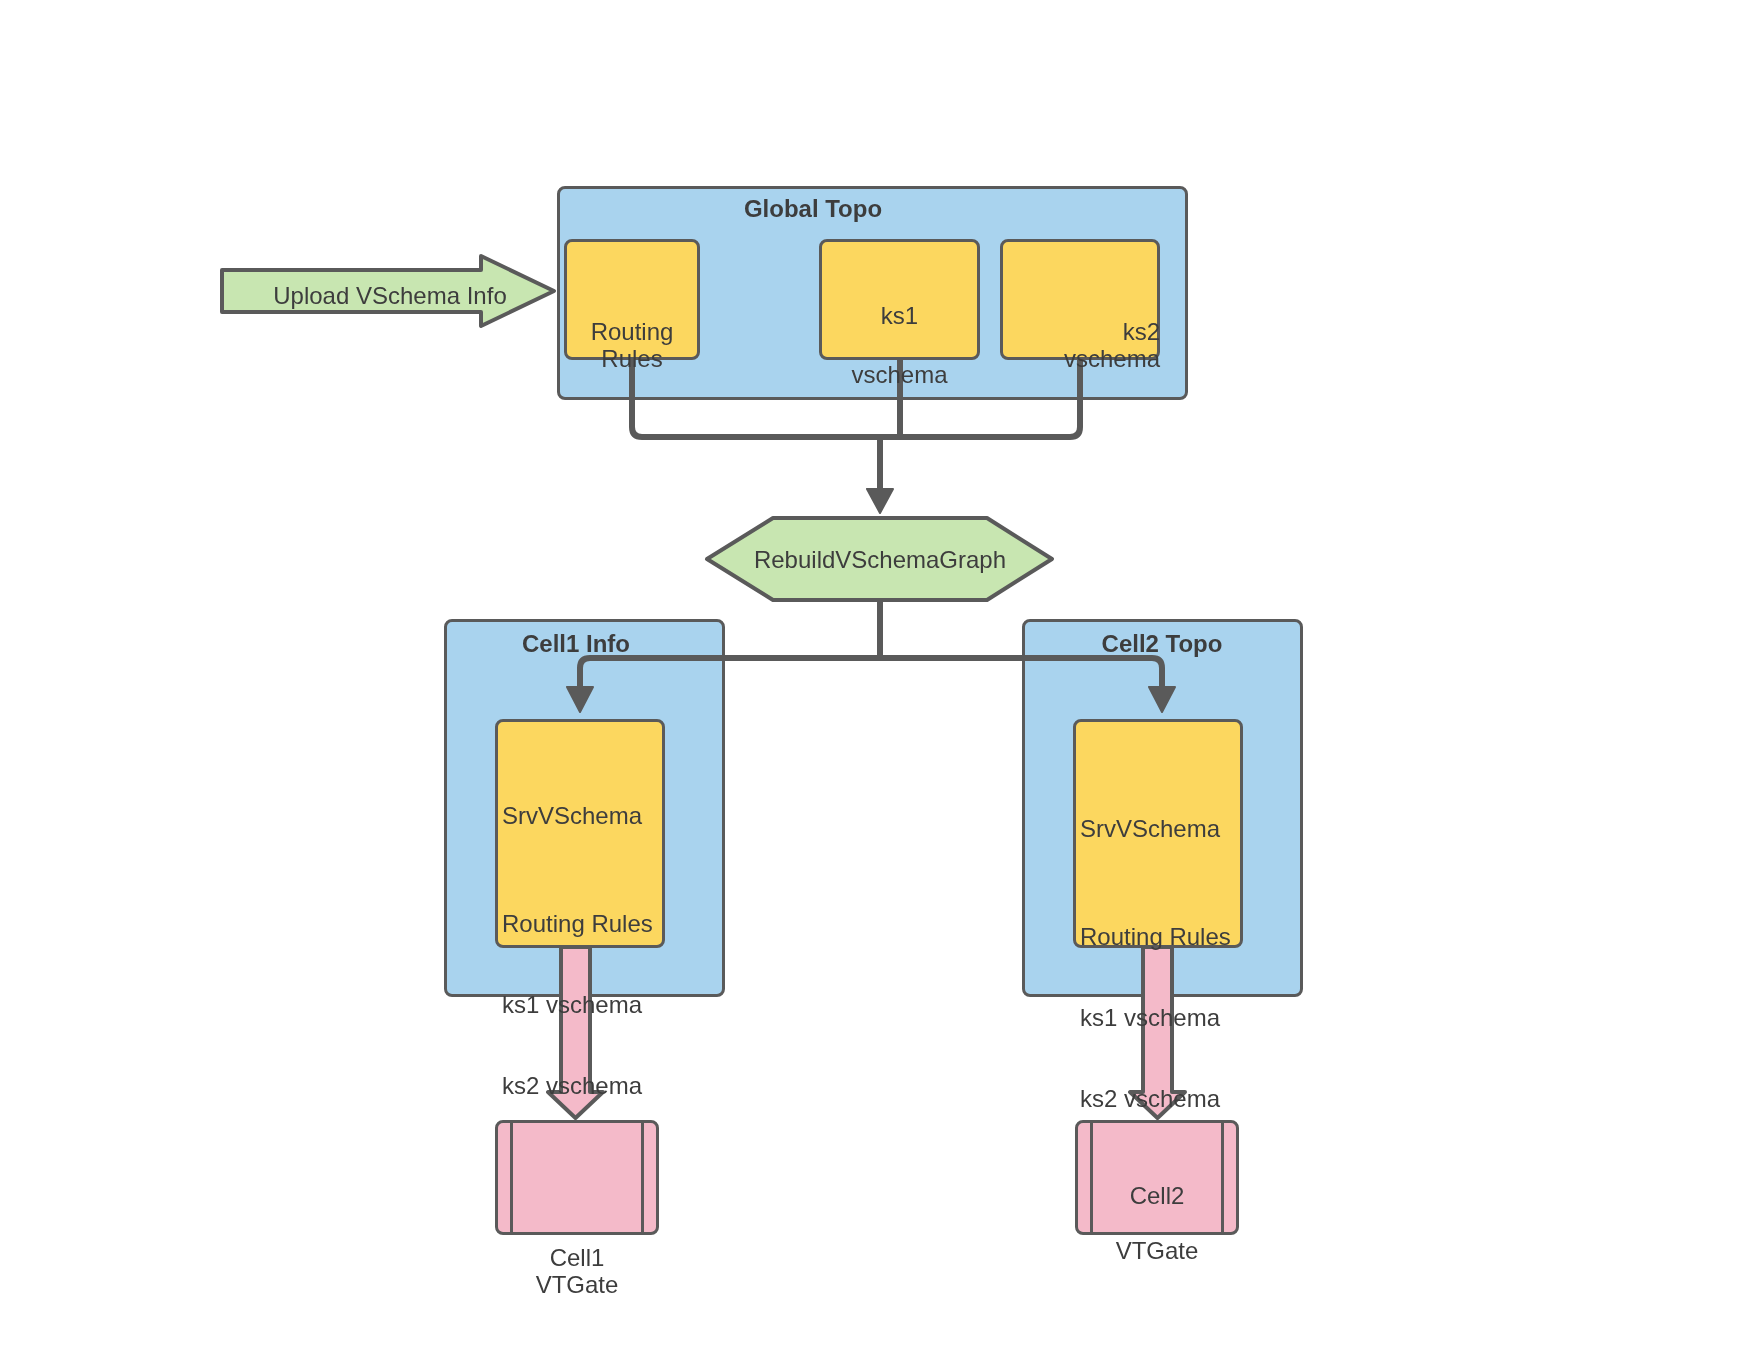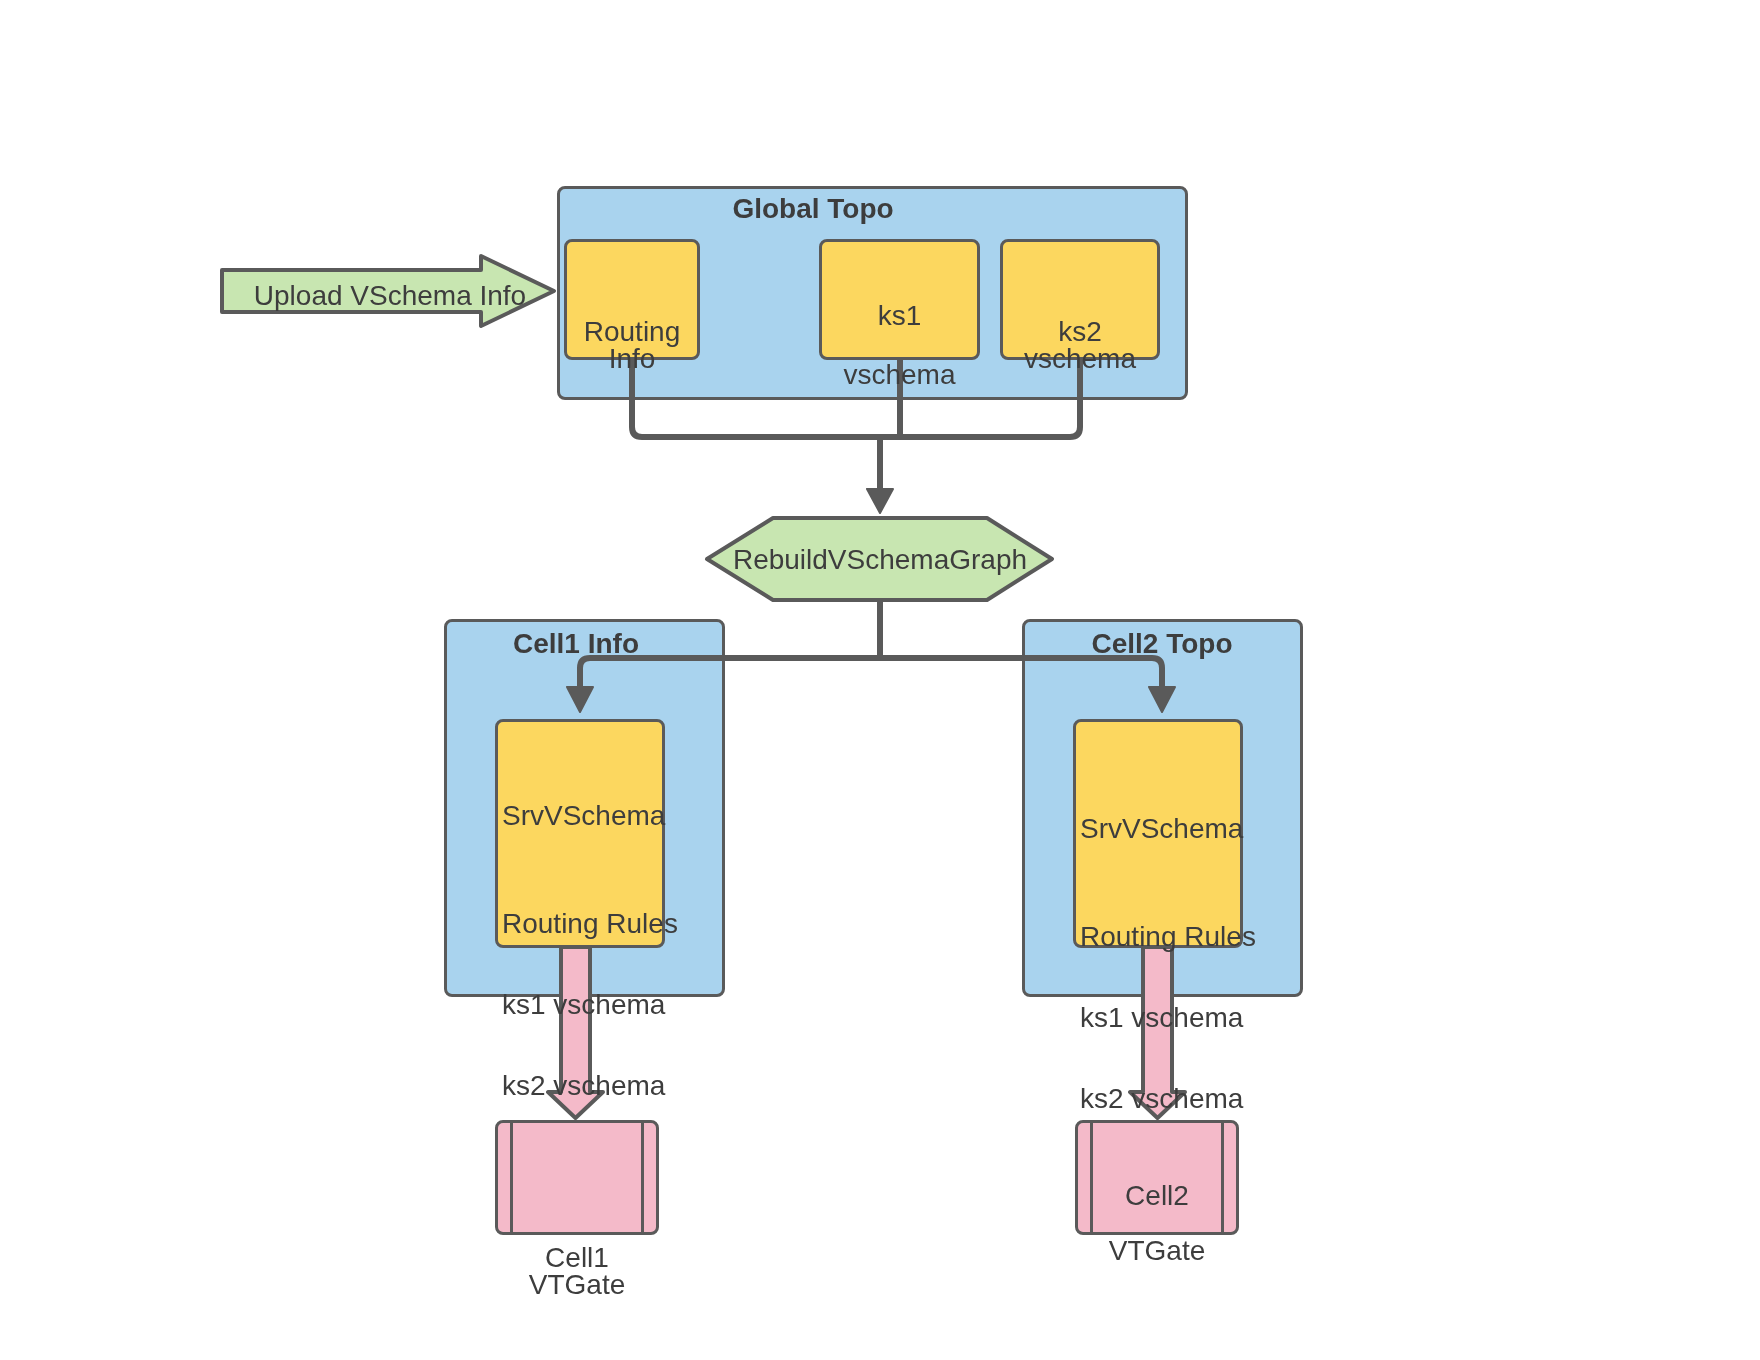--- a/index.html
+++ b/index.html
@@ -11,21 +11,21 @@
   .blue{background:var(--blue,#a9d3ee);}
   .yellow{background:var(--yellow,#fcd75f);}
   .pinkbox{background:var(--pink,#f4bac9);}
   .vtbar{position:absolute;top:0;bottom:0;width:3px;background:var(--stroke,#5a5a5a);}
   .vtbar.left{left:12px;} .vtbar.right{right:12px;}
   svg.connectors{position:absolute;left:0;top:0;pointer-events:none;}
   .ln{fill:none;stroke:var(--stroke,#5a5a5a);stroke-width:6;}
   .head{fill:var(--stroke,#5a5a5a);stroke:var(--stroke,#5a5a5a);stroke-width:2;stroke-linejoin:round;}
   .shape-green{fill:var(--green,#c8e6b1);stroke:var(--stroke,#5a5a5a);stroke-width:4;stroke-linejoin:round;}
   .shape-pink{fill:var(--pink,#f4bac9);stroke:var(--stroke,#5a5a5a);stroke-width:4;stroke-linejoin:round;}
-  .lbl{position:absolute;font-size:28px;line-height:27px;white-space:pre;}
+  .lbl{position:absolute;font-size:24px;line-height:27px;white-space:pre;}
   .center{text-align:center;}
   .bold{font-weight:bold;}
   .vcenter{display:flex;flex-direction:column;align-items:center;justify-content:center;margin-top:45px;}
   .srvlines span{display:block;}
   .srvlines .gap{margin-top:27px;}
 </style>
 </head>
 <body>
 
 <div class="stage">
@@ -65,27 +65,27 @@
     <path class="shape-pink" d="M561 947 H590 V1092 H603 L575.5 1118 L548 1092 H561 Z"></path>
     <path class="shape-pink" d="M1143 947 H1172 V1092 H1185 L1157.5 1118 L1130 1092 H1143 Z"></path>
   </svg>
 
   <div class="lbl center" style="left:240px;top:282px;width:300px;">Upload VSchema Info</div>
 
   <div class="lbl center bold" style="left:663px;top:195px;width:300px;">Global Topo</div>
 
   <div class="lbl center vcenter" style="left:564px;top:239px;width:136px;height:121px;">
     <span>Routing</span>
-    <span>Info</span>
+    <span>Rules</span>
   </div>
   <div class="lbl center vcenter" style="left:819px;top:239px;width:161px;height:121px;gap:32px;">
     <span>ks1</span>
     <span>vschema</span>
   </div>
-  <div class="lbl center vcenter" style="left:1000px;top:239px;width:160px;height:121px;">
+  <div class="lbl center vcenter" style="left:1000px;top:239px;width:160px;height:121px;align-items:flex-end;">
     <span>ks2</span>
     <span>vschema</span>
   </div>
 
   <div class="lbl center" style="left:730px;top:546px;width:300px;">RebuildVSchemaGraph</div>
 
   <div class="lbl center bold" style="left:466px;top:630px;width:220px;">Cell1 Info</div>
   <div class="lbl center bold" style="left:1042px;top:630px;width:240px;">Cell2 Topo</div>
 
   <div class="lbl srvlines" style="left:502px;top:748px;width:160px;">

